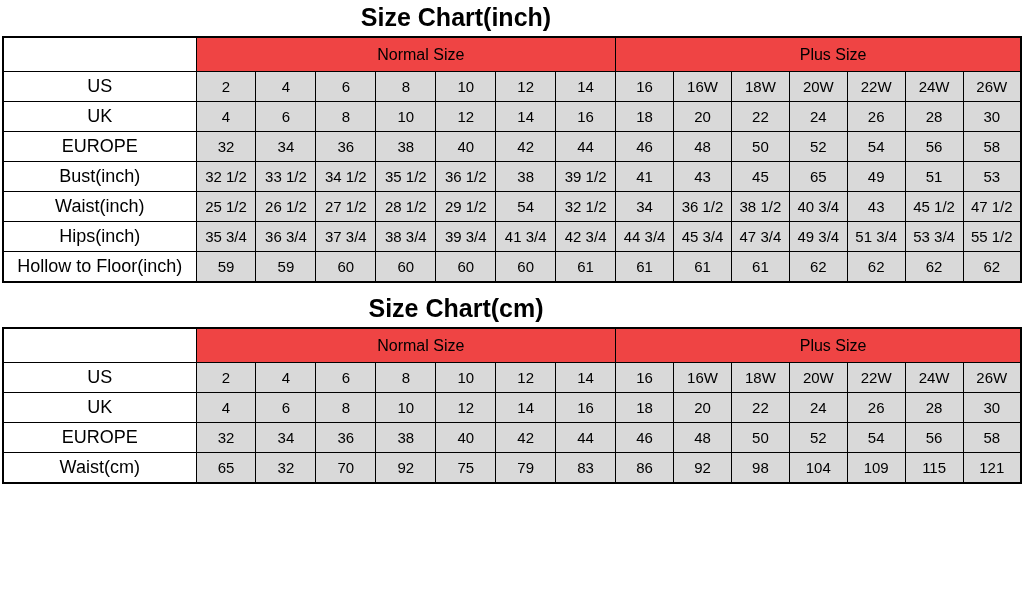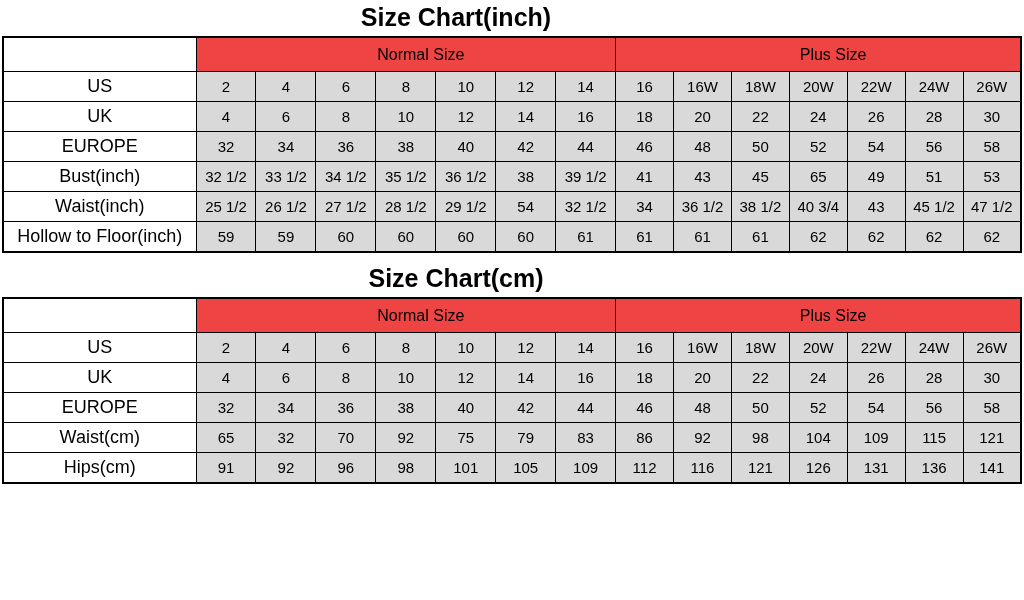--- a/index.html
+++ b/index.html
@@ -172,20 +172,37 @@
             <td>32 1/2</td>
             <td>34</td>
             <td>36 1/2</td>
             <td>38 1/2</td>
             <td>40 3/4</td>
             <td>43</td>
             <td>45 1/2</td>
             <td>47 1/2</td>
           </tr>
           <tr>
+            <td class="rowhead">Hips(inch)</td>
+            <td>35 3/4</td>
+            <td>36 3/4</td>
+            <td>37 3/4</td>
+            <td>38 3/4</td>
+            <td>39 3/4</td>
+            <td>41 3/4</td>
+            <td>42 3/4</td>
+            <td>44 3/4</td>
+            <td>45 3/4</td>
+            <td>47 3/4</td>
+            <td>49 3/4</td>
+            <td>51 3/4</td>
+            <td>53 3/4</td>
+            <td>55 1/2</td>
+          </tr>
+          <tr>
             <td class="rowhead">Hollow to Floor(inch)</td>
             <td>59</td>
             <td>59</td>
             <td>60</td>
             <td>60</td>
             <td>60</td>
             <td>60</td>
             <td>61</td>
             <td>61</td>
             <td>61</td>
@@ -286,33 +303,16 @@
             <td>79</td>
             <td>83</td>
             <td>86</td>
             <td>92</td>
             <td>98</td>
             <td>104</td>
             <td>109</td>
             <td>115</td>
             <td>121</td>
           </tr>
-          <tr>
-            <td class="rowhead">Hips(cm)</td>
-            <td>91</td>
-            <td>92</td>
-            <td>96</td>
-            <td>98</td>
-            <td>101</td>
-            <td>105</td>
-            <td>109</td>
-            <td>112</td>
-            <td>116</td>
-            <td>121</td>
-            <td>126</td>
-            <td>131</td>
-            <td>136</td>
-            <td>141</td>
-          </tr>
         </tbody>
       </table>
     </div>
   </div>
 
 </body></html>

